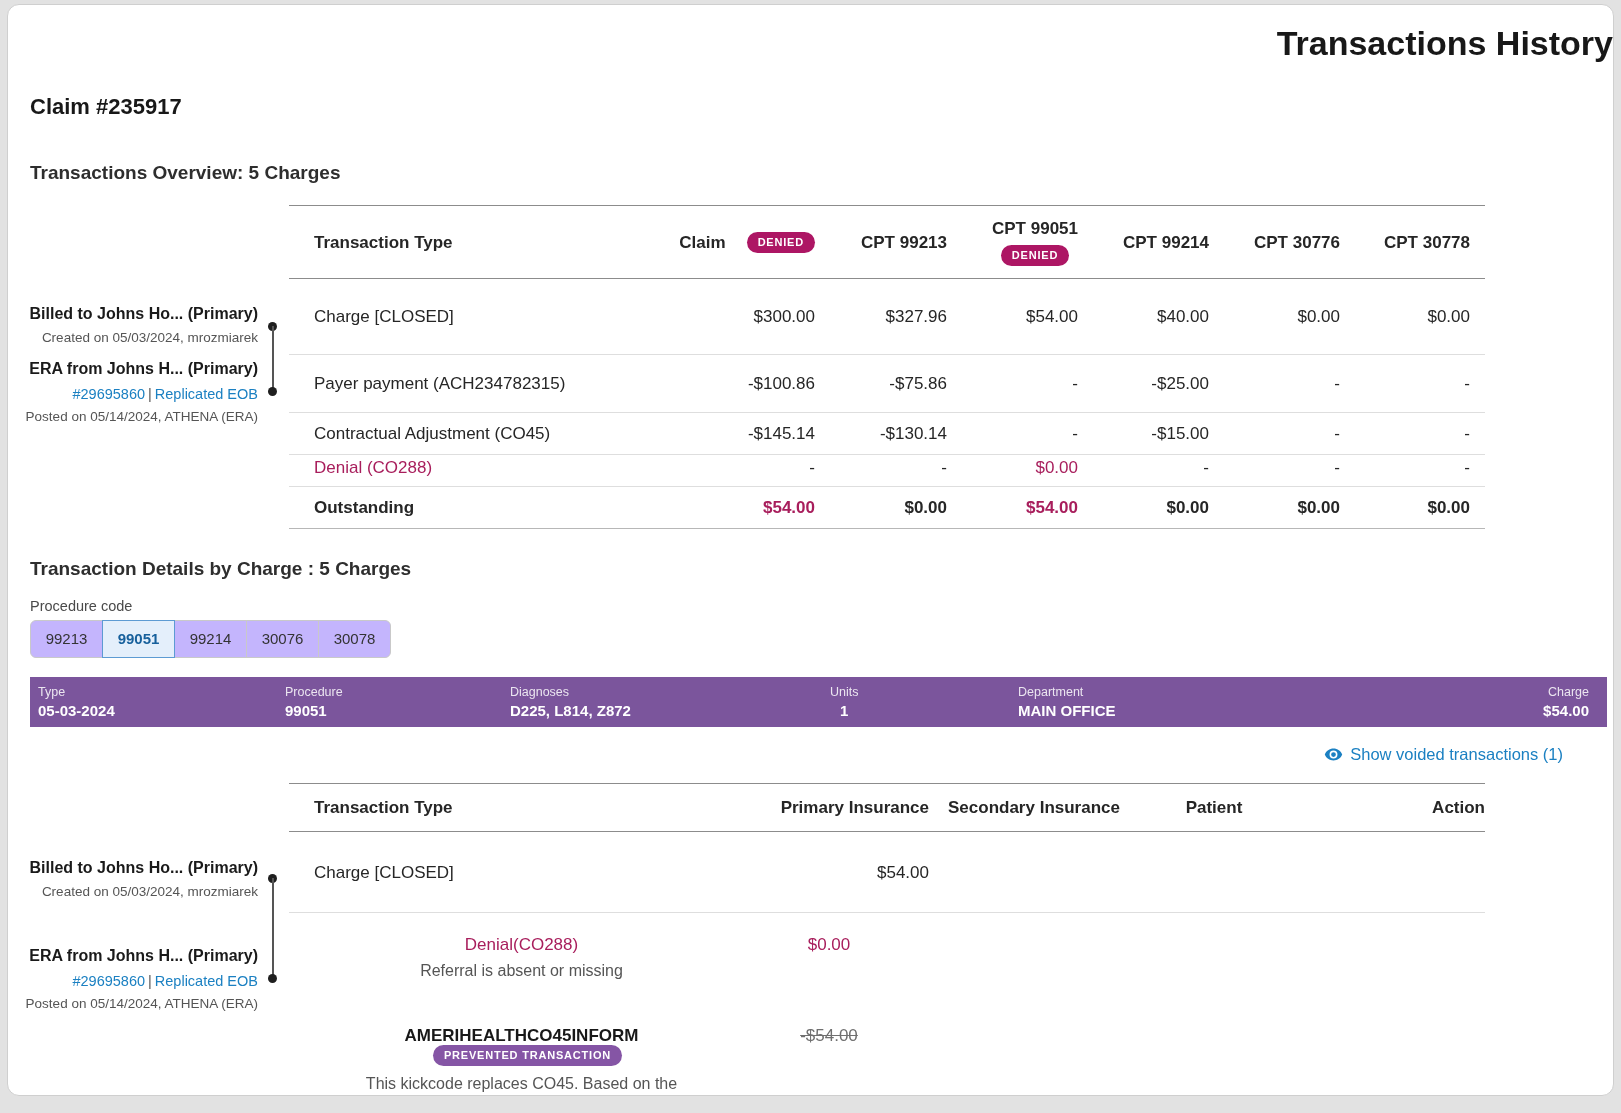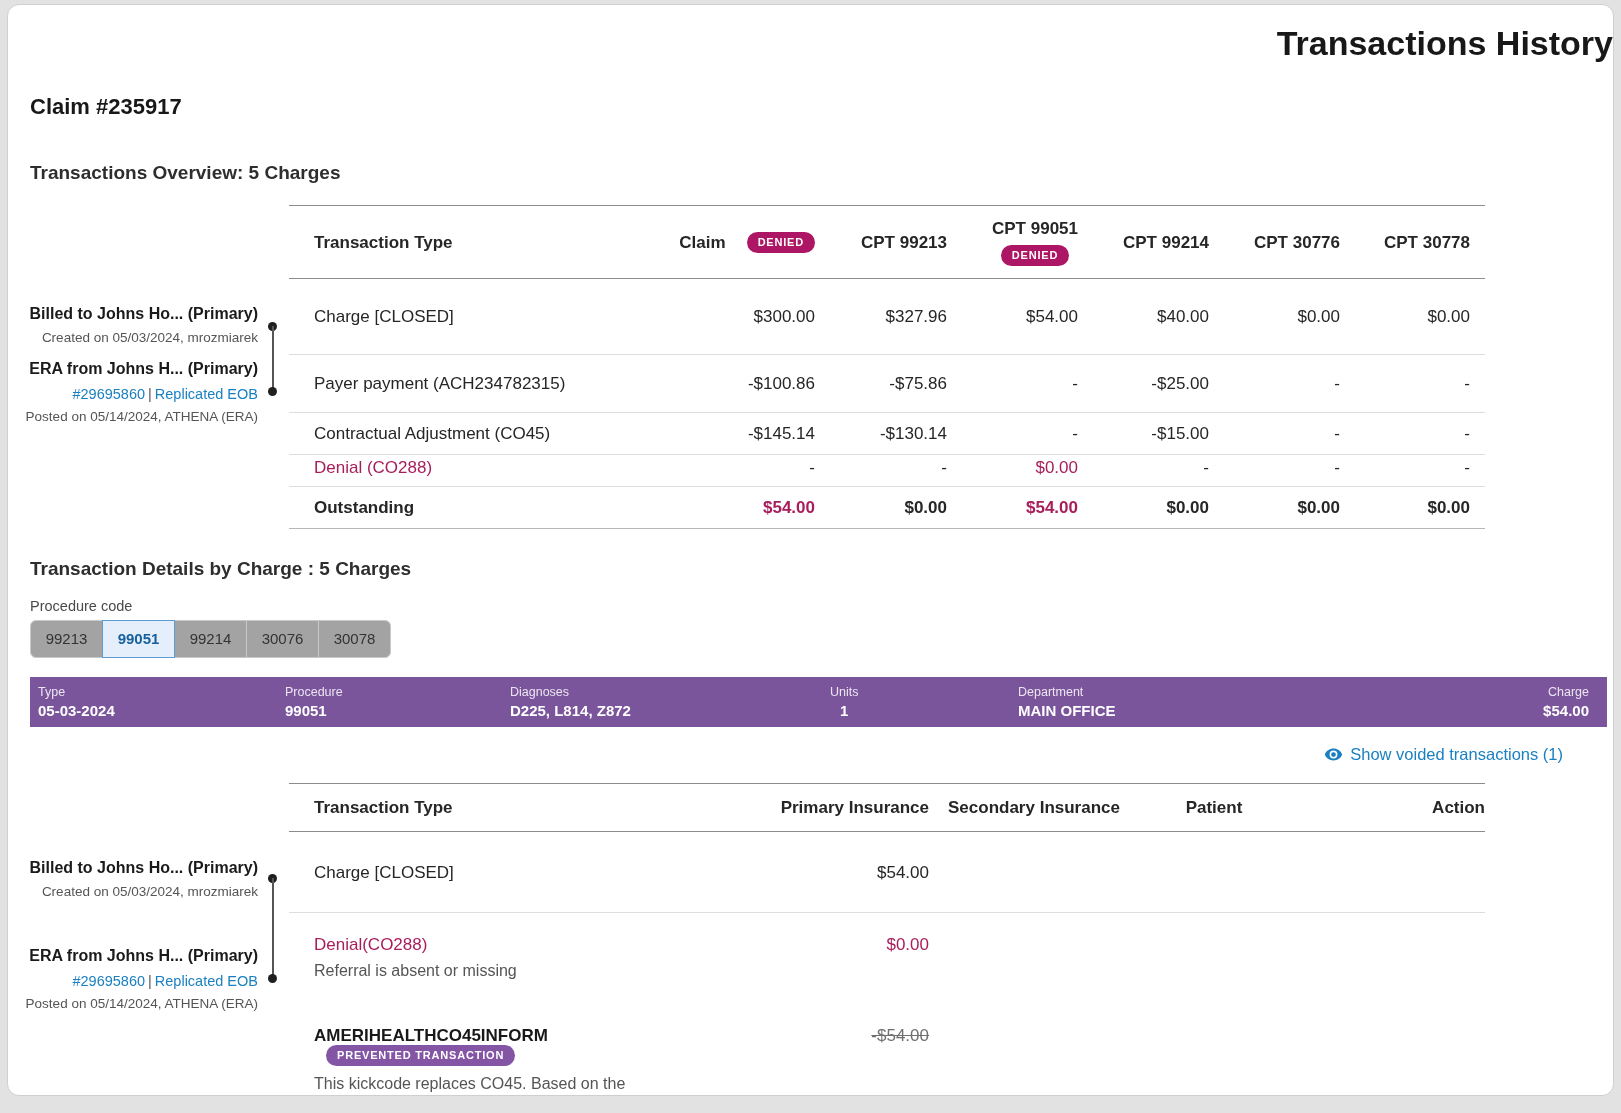--- a/index.html
+++ b/index.html
@@ -77,21 +77,21 @@
   .ov-table tr.r1 td { padding-top: 18px; padding-bottom: 18px; border-bottom: 1px solid #dedede; }
   .ov-table tr.r2 td { padding-top: 10px; padding-bottom: 10px; border-bottom: 1px solid #dedede; }
   .ov-table tr.r3 td { padding-top: 2px;  padding-bottom: 8px;  border-bottom: 1px solid #dedede; }
   .ov-table tr.r4 td { padding-top: 10px; padding-bottom: 10px; border-bottom: 1px solid #b7b7b7; font-weight: bold; }
 
   
   .proc-label { margin-top: 16px; font-size: 14.5px; line-height: 18px; color: #4a4a4a; }
   .chips { display: inline-flex; margin-top: 5px; }
   .chip {
     min-width: 73px; height: 38px; line-height: 36px; text-align: center;
-    border: 1px solid #c9c9c9; background: #a3a3a3; color: #333;
+    border: 1px solid #c9c9c9; background: #c4b5fd; color: #333;
     font-size: 15px; font-family: inherit; margin-left: -1px; cursor: pointer; padding: 0 12px;
   }
   .chip:first-child { border-radius: 6px 0 0 6px; margin-left: 0; }
   .chip:last-child { border-radius: 0 6px 6px 0; }
   .chip.selected {
     background: #e4effb; border-color: #5d9bd3; color: #17609c;
     position: relative; z-index: 1; font-weight: bold;
   }
 
   
@@ -117,21 +117,21 @@
   .voided-link {
     color: #1b80c2; font-size: 16.5px; line-height: 22px; text-decoration: none;
     cursor: pointer; display: inline-flex; align-items: center; gap: 7px;
   }
   .eye { width: 19px; height: 19px; fill: #1b80c2; }
 
   
   .dt-table thead th { padding-top: 13px; padding-bottom: 13px; }
   .dt-table th.center { text-align: center; }
   .dt-table tr.charge td { padding-top: 30px; padding-bottom: 29px; border-bottom: 1px solid #dedede; }
-  .dt-table td.vtop { vertical-align: top; }
+  .dt-table td.vtop { vertical-align: top; text-align: center; }
   .dt-table tr.denial td { padding-top: 21px; padding-bottom: 12px; }
   .dt-table tr.kick td { padding-top: 32px; padding-bottom: 10px; }
   .row-desc { margin-top: 5px; font-size: 16px; color: #555; font-weight: normal; }
   .kick-name { font-weight: bold; color: #181818; }
   .kick-indent { padding-left: 65px; }
   .kick-badge { margin-left: 12px; position: relative; top: -2px; }
   .struck { color: #6f6f6f; text-decoration: line-through; }
 </style>
 </head>
 <body>

